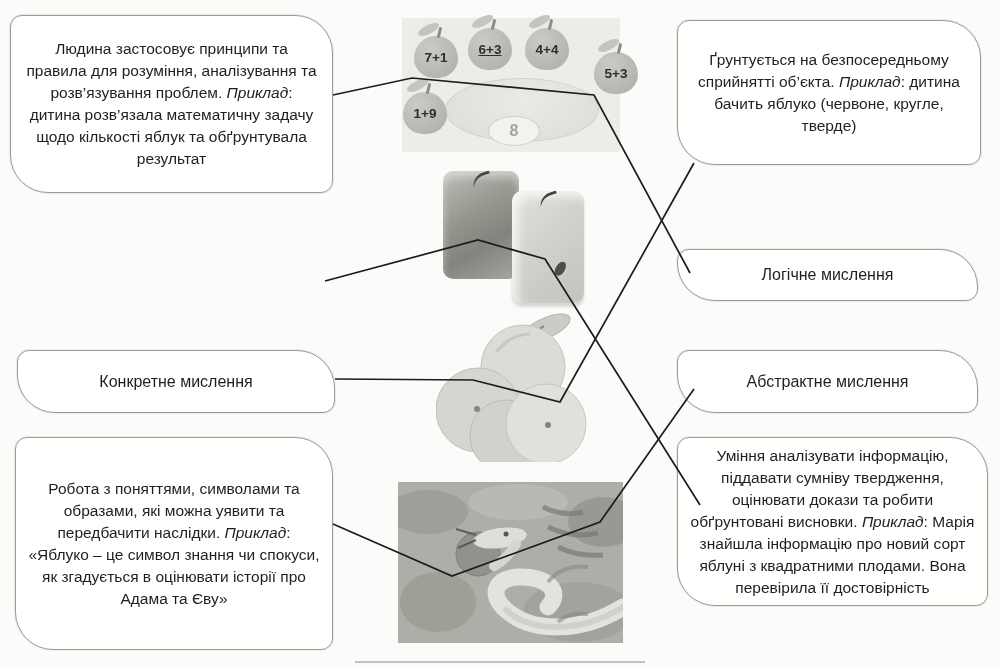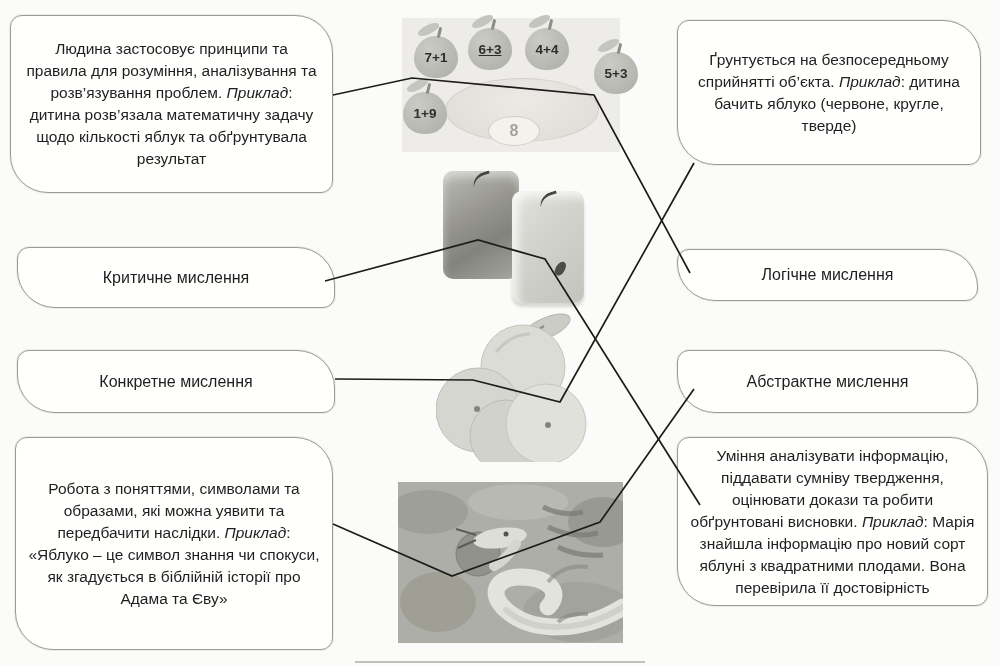--- a/index.html
+++ b/index.html
@@ -83,30 +83,27 @@
 </style>
 </head>
 <body>
 
 <div id="canvas">
 
   <div class="box" id="box-tl">
     <div class="txt"><span>Людина застосовує принципи та правила для розуміння, аналізування та розв’язування проблем. </span><span class="it">Приклад</span><span>: дитина розв’язала математичну задачу щодо кількості яблук та обґрунтувала результат</span></div>
   </div>
 
-  <div class="box" id="box-critical">
-    <div class="txt lbl">Критичне мислення</div>
-  </div>
 
   <div class="box" id="box-concrete">
     <div class="txt lbl">Конкретне мислення</div>
   </div>
 
   <div class="box" id="box-bl">
-    <div class="txt"><span>Робота з поняттями, символами та образами, які можна уявити та передбачити наслідки. </span><span class="it">Приклад</span><span>: «Яблуко – це символ знання чи спокуси, як згадується в біблійній історії про Адама та Єву»</span></div>
+    <div class="txt"><span>Робота з поняттями, символами та образами, які можна уявити та передбачити наслідки. </span><span class="it">Приклад</span><span>: «Яблуко – це символ знання чи спокуси, як згадується в оцінювати історії про Адама та Єву»</span></div>
   </div>
 
   <div class="box" id="box-tr">
     <div class="txt"><span>Ґрунтується на безпосередньому сприйнятті об’єкта. </span><span class="it">Приклад</span><span>: дитина бачить яблуко (червоне, кругле, тверде)</span></div>
   </div>
 
   <div class="box" id="box-logical">
     <div class="txt lbl">Логічне мислення</div>
   </div>
 

